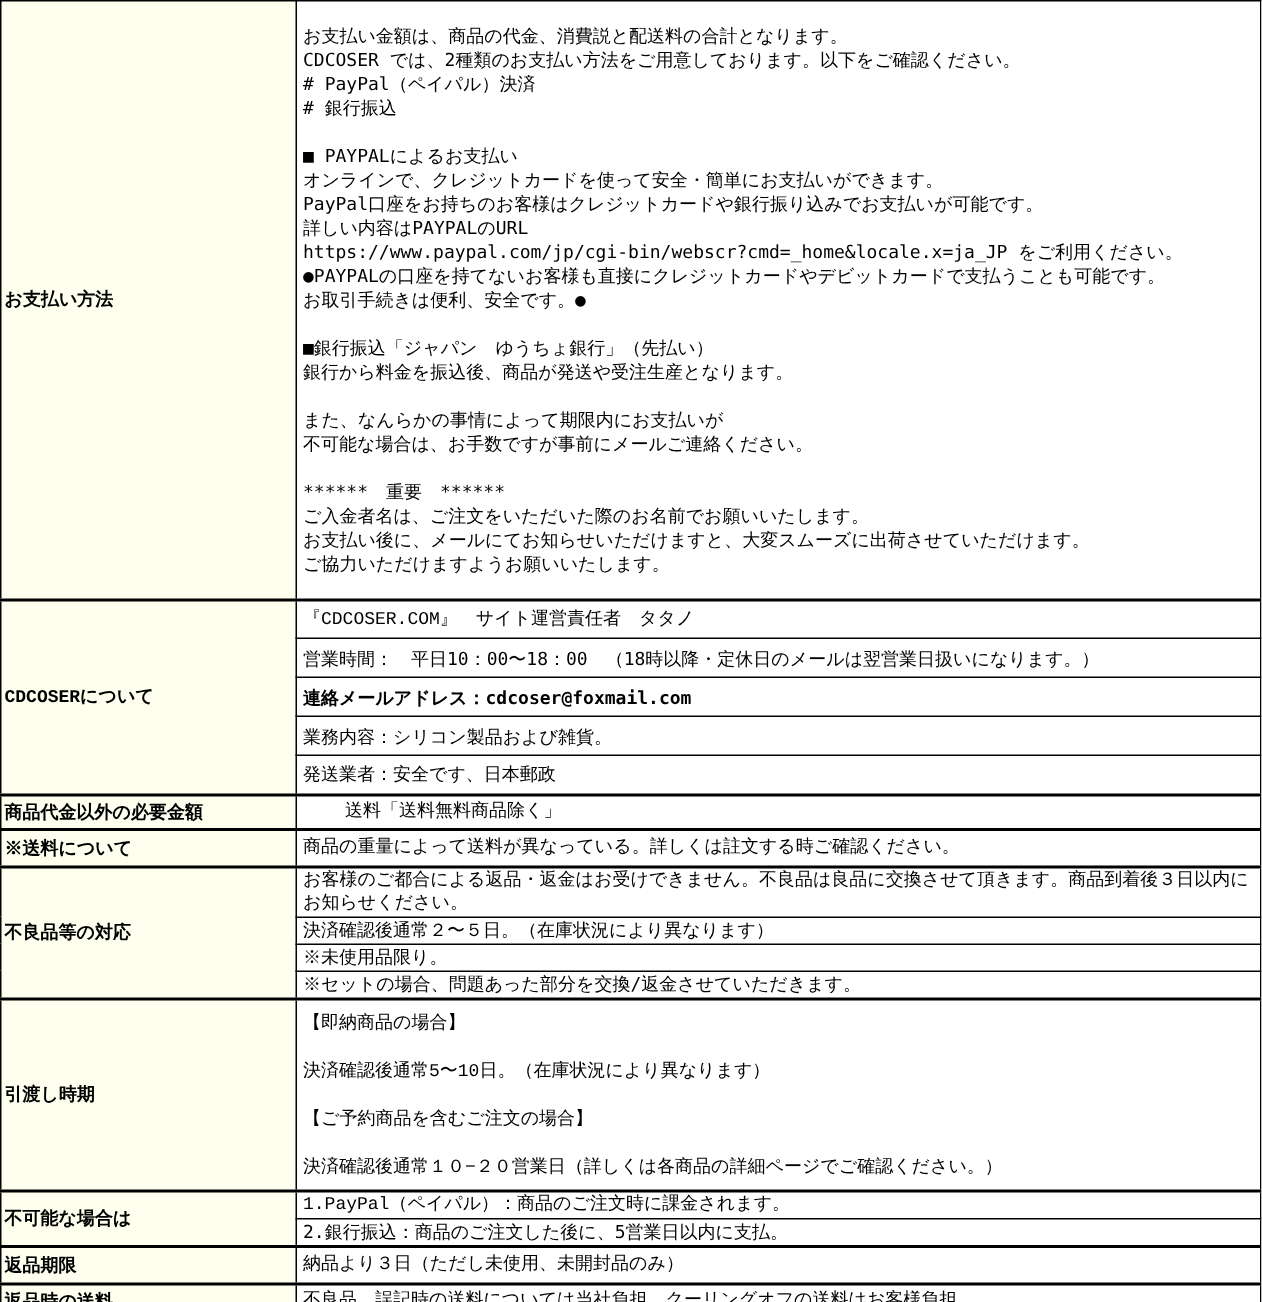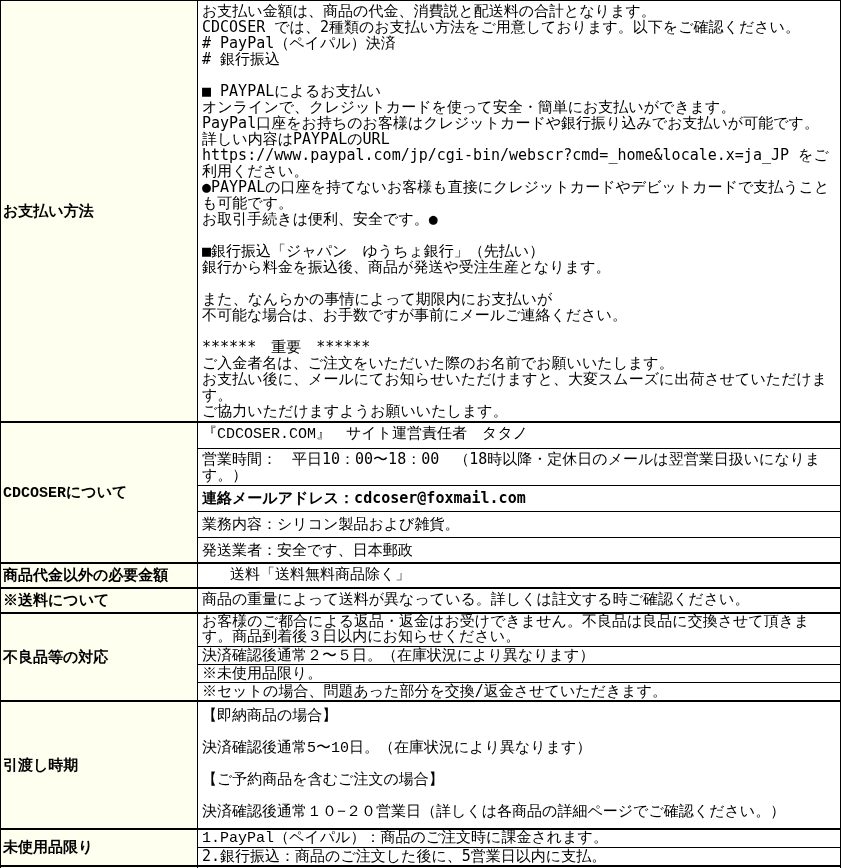--- a/index.html
+++ b/index.html
@@ -9,21 +9,21 @@
     font-family: "DejaVu Sans Mono", "Liberation Mono", monospace;
   }
   table.shop-info {
     width: 841px;
     border-collapse: collapse;
     table-layout: fixed;
     background: var(--page_bg, #ffffff);
   }
   table.shop-info td {
     border: 1px solid var(--border, #000000);
-    font-size: 15px;
+    font-size: 12px;
     vertical-align: middle;
   }
   td.label {
     width: 197px;
     background: var(--header_bg, #fffff0);
     font-weight: bold;
     text-align: left;
     padding: 2px;
   }
   td.content {
@@ -127,21 +127,21 @@
           <div class="line"></div>
           <div class="line">決済確認後通常5〜10日。（在庫状況により異なります）</div>
           <div class="line"></div>
           <div class="line">【ご予約商品を含むご注文の場合】</div>
           <div class="line"></div>
           <div class="line">決済確認後通常１０−２０営業日（詳しくは各商品の詳細ページでご確認ください。）</div>
         </td>
     </tr>
 
     <tr class="sec">
-      <td class="label" rowspan="2">未使用品限り</td>
+      <td class="label" rowspan="2">不可能な場合は</td>
       <td class="content tight h-deadline">1.PayPal（ペイパル）：商品のご注文時に課金されます。</td>
     </tr>
     <tr>
       <td class="content tight h-deadline">2.銀行振込：商品のご注文した後に、5営業日以内に支払。</td>
     </tr>
 
     <tr class="sec">
       <td class="label">返品期限</td>
       <td class="content h-return">納品より３日（ただし未使用、未開封品のみ）</td>
     </tr>

